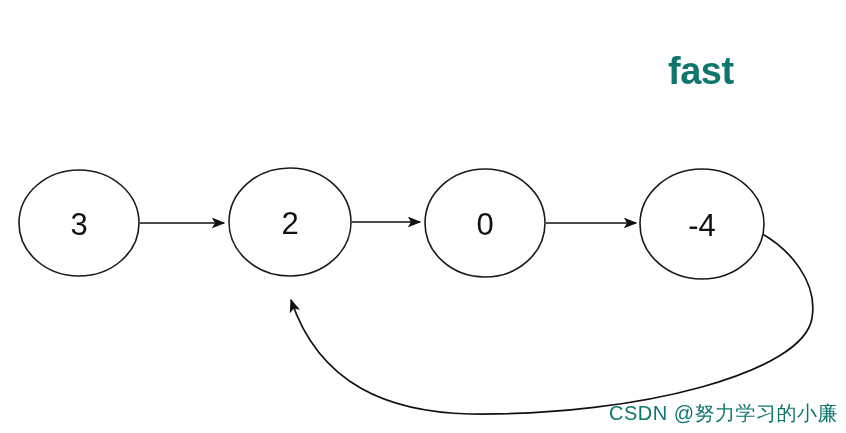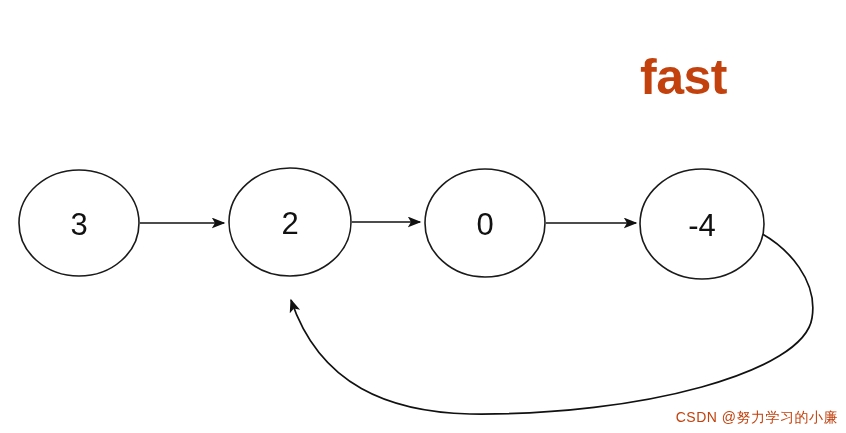--- a/index.html
+++ b/index.html
@@ -43,37 +43,38 @@
     stroke-width: 1.7;
     fill: none;
   }
   .cycle-edge {
     stroke: #111111;
     stroke-width: 1.7;
     fill: none;
   }
   .pointer-label {
     position: absolute;
-    color: #c2410c;
+    color: #0f766e;
     font-family: "Liberation Sans", sans-serif;
     font-weight: bold;
-    font-size: 50px;
+    font-size: 38px;
     line-height: 1.0;
     letter-spacing: -0.5px;
     white-space: nowrap;
+    margin-left: 28px;
   }
   #pointer-fast { left: 640px; top: 52px; }
   #pointer-slow { left: 638px; top: 101px; }
   #watermark {
     position: absolute;
     right: 8px;
     bottom: 6px;
-    color: #c2410c;
+    color: #0f766e;
     font-family: "Liberation Sans", sans-serif;
-    font-size: 14px;
+    font-size: 20px;
     white-space: nowrap;
     letter-spacing: 0.5px;
   }
 </style>
 </head>
 <body>
 
 <div id="canvas">
 
   <svg id="diagram-svg" viewBox="0 0 846 433">

